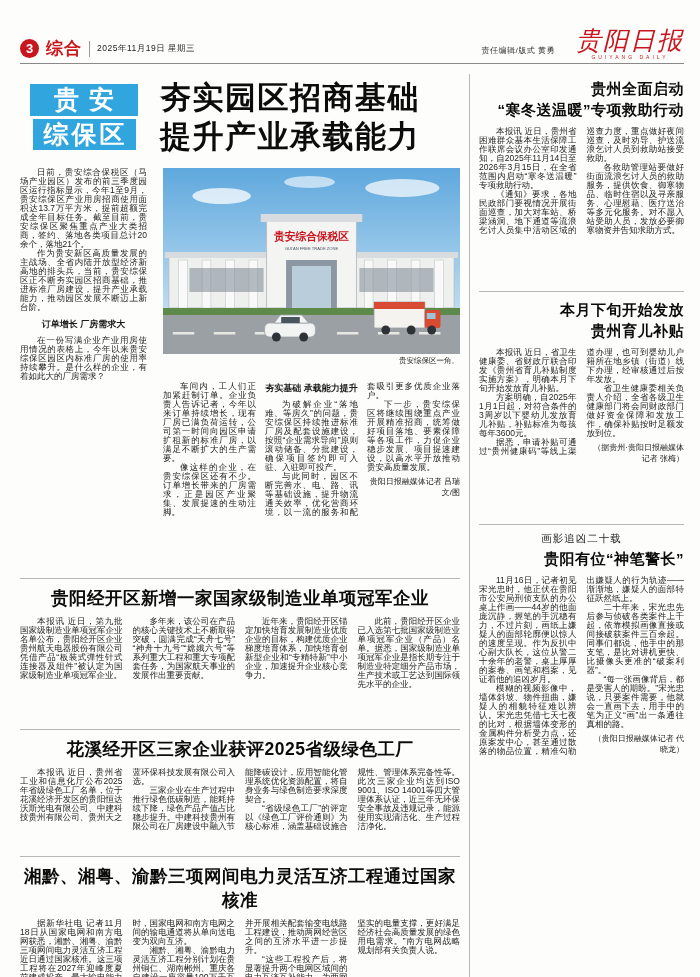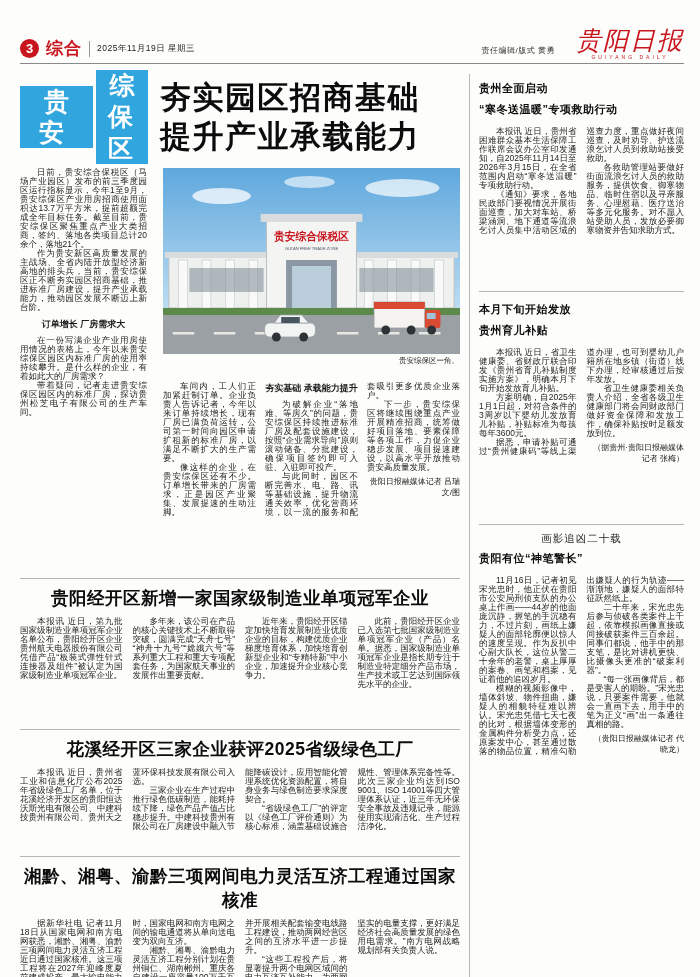--- a/index.html
+++ b/index.html
@@ -35,21 +35,21 @@
   .right-rail { flex:1; border-left:1px solid #b8b8b2; padding-left:9px; }
 
   .sec-rule { border:none; border-top:1px solid #b8b8b2; margin:6px 0 7px; }
 
   p.body-p { font-size:8.5px; line-height:9px; text-align:justify; text-indent:2em; color:#222; }
   p.sub-head { font-size:9px; font-weight:bold; text-align:center; text-indent:0; margin:6px 0 5px; }
   p.byline { font-size:8px; text-align:right; text-indent:0; margin-top:4px; color:#222; }
 
   
   .lead-head { display:flex; align-items:center; gap:12px; height:86px; }
-  .kicker-box { width:128px; flex:none; display:flex; flex-direction:row; align-items:center; gap:3px; }
+  .kicker-box { width:128px; flex:none; display:flex; flex-direction:column; align-items:center; gap:3px; }
   .kicker-box span {
     background:#31a5dd; color:#fff; font-weight:900; font-size:25px; line-height:1.25;
     display:inline-block; text-align:center;
   }
   .kicker-l1 { padding:0 14px; letter-spacing:10px; text-indent:10px; }
   .kicker-l2 { padding:0 8px; letter-spacing:3px; text-indent:3px; }
   .lead-h1 { font-size:31px; font-weight:900; line-height:39px; letter-spacing:1.5px; color:#0c0c0c; }
   .lead-h1 span { display:block; }
   .lead-body { display:flex; gap:16px; margin-top:8px; height:404px; overflow:hidden; }
   .lead-col1 { width:127px; flex:none; overflow:hidden; }
@@ -59,21 +59,21 @@
   .lead-cols3 { column-count:3; column-gap:9px; height:196px; overflow:hidden;margin-top:16px; }
 
   
   .band-h2 { font-size:17.5px; font-weight:900; text-align:center; letter-spacing:.5px; margin-bottom:7px; color:#0c0c0c; }
   .band-cols { column-count:4; column-gap:10px; overflow:hidden; }
   .band1-cols { height:106px; }
   .band2-cols { height:82px; }
   .band3-cols { height:90px; }
 
   
-  .rail-h2 { font-size:11px; font-weight:900; text-align:left; line-height:21px; letter-spacing:.5px; margin:4px 0 7px; color:#0c0c0c; }
+  .rail-h2 { font-size:15px; font-weight:900; text-align:right; line-height:21px; letter-spacing:.5px; margin:4px 0 7px; color:#0c0c0c; }
   .rail-kicker { font-size:10.5px; text-align:center; margin-top:2px; color:#222; letter-spacing:1px; }
   .rail-h2.tight { margin-top:2px; }
   .rail-cols { column-count:2; column-gap:10px; overflow:hidden; }
   .rail1-cols { height:158px; }
   .rail2-cols { height:170px; }
   .rail3-cols { height:356px; }
 </style>
 </head>
 <body>
 
@@ -111,21 +111,20 @@
             <span>提升产业承载能力</span>
           </h1>
         </div>
 
         <div class="lead-body">
           <div class="lead-col1">
             <p class="body-p">日前，贵安综合保税区（马场产业园区）发布的前三季度园区运行指标显示，今年1至9月，贵安综保区产业用房招商使用面积达13.7万平方米，提前超额完成全年目标任务。截至目前，贵安综保区聚焦重点产业大类招商，签约、落地各类项目总计20余个，落地21个。</p>
             <p class="body-p">作为贵安新区高质量发展的主战场、全省内陆开放型经济新高地的排头兵，当前，贵安综保区正不断夯实园区招商基础，推进标准厂房建设，提升产业承载能力，推动园区发展不断迈上新台阶。</p>
             <p class="sub-head">订单增长 厂房需求大</p>
             <p class="body-p">在一份写满企业产业用房使用情况的表格上，今年以来贵安综保区园区内标准厂房的使用率持续攀升。是什么样的企业，有着如此大的厂房需求？</p>
-            <p class="body-p">带着疑问，记者走进贵安综保区园区内的标准厂房，探访贵州松芝电子有限公司的生产车间。</p>
           </div>
 
           <div class="lead-right">
 
             <svg class="lead-photo" viewBox="0 0 304 186" preserveAspectRatio="none">
               <defs>
                 <linearGradient id="sky" x1="0" y1="0" x2="0" y2="1">
                   <stop offset="0" stop-color="#5fa8dd"></stop>
                   <stop offset="1" stop-color="#d9edf9"></stop>
                 </linearGradient>

